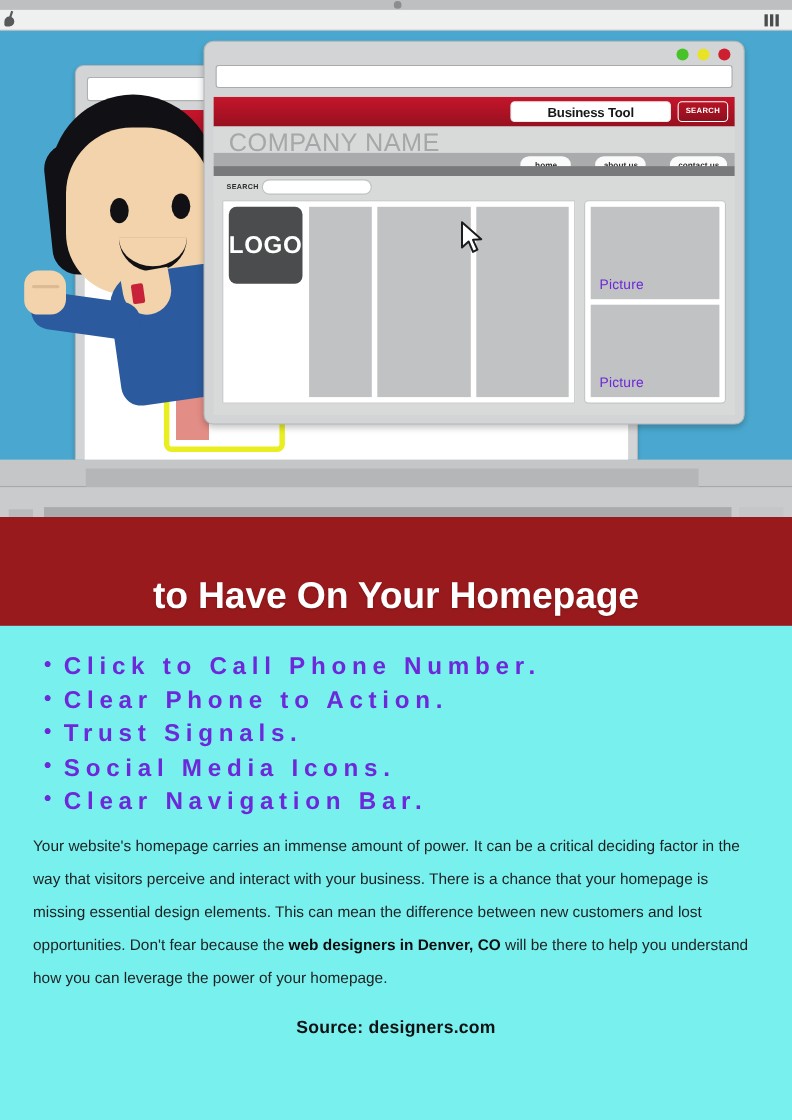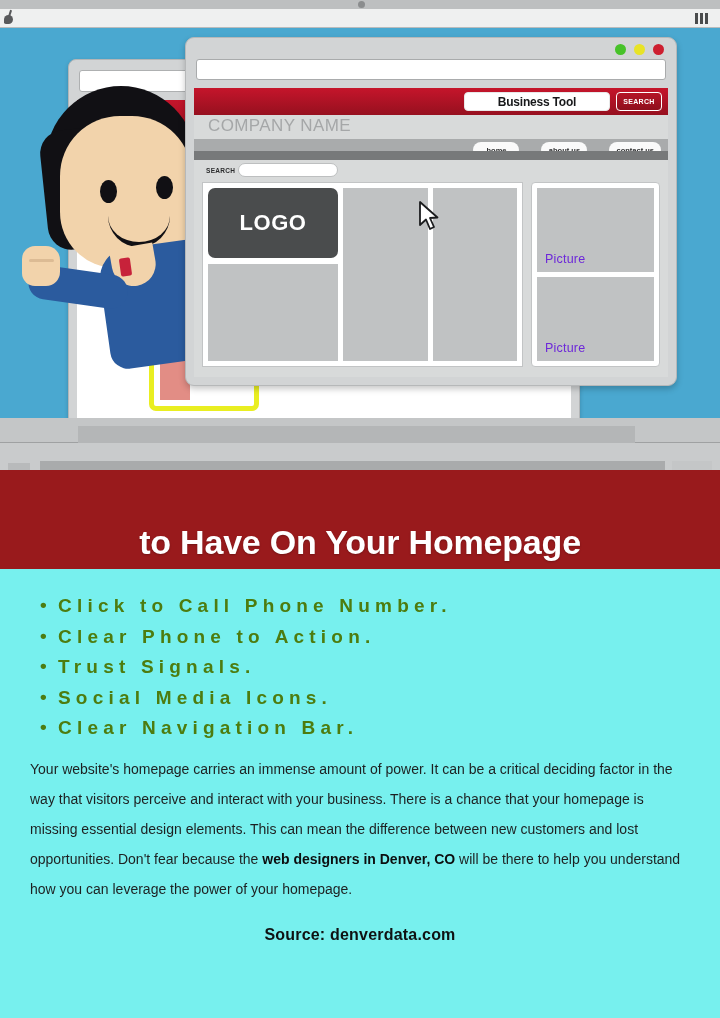--- a/index.html
+++ b/index.html
@@ -316,21 +316,21 @@
   }
   
   .wf-company {
     position: relative;
     height: 24px;
     background: #d8dada;
   }
   .wf-company span {
     position: absolute;
     left: 14px; top: 1px;
-    font-size: 17px;
+    font-size: 23px;
     color: #a5a7a8;
     letter-spacing: .4px;
     font-family: "Liberation Sans", sans-serif;
   }
   
   .wf-navbar {
     position: relative;
     height: 12px;
     background: #a9abac;
   }
@@ -395,21 +395,21 @@
     background: #ffffff;
     border: 1px solid #c2c4c5;
     box-sizing: border-box;
     padding: 5px;
     display: flex;
     gap: 5px;
   }
   .wf-col-a {
     flex: 0 0 130px;
     display: flex;
-    flex-direction: column;
+    flex-direction: row;
     gap: 6px;
   }
   .wf-logo {
     height: 70px;
     background: #4a4c4d;
     border-radius: 7px;
     display: flex;
     align-items: center;
     justify-content: center;
     color: #ffffff;
@@ -525,24 +525,24 @@
     background: #77f0ee;
     box-sizing: border-box;
   }
   .bullets {
     list-style: none;
     margin: 0;
     padding: 22px 0 0 40px;
   }
   .bullets li {
     position: relative;
-    font-size: 19px;
+    font-size: 22px;
     line-height: 30.5px;
     font-weight: bold;
-    color: #4d7c0f;
+    color: #6d28d9;
     letter-spacing: 5.2px;
     padding-left: 18px;
     white-space: nowrap;
   }
   .bullets li::before {
     content: "•";
     position: absolute;
     left: 0; top: -1px;
     font-size: 19px;
     letter-spacing: 0;
@@ -688,16 +688,16 @@
     <ul class="bullets">
       <li>Click to Call Phone Number.</li>
       <li>Clear Phone to Action.</li>
       <li>Trust Signals.</li>
       <li>Social Media Icons.</li>
       <li>Clear Navigation Bar.</li>
     </ul>
 
     <p class="para"><span>Your website's homepage carries an immense amount of power. It can be a critical deciding factor in the way that visitors perceive and interact with your business. There is a chance that your homepage is missing essential design elements. This can mean the difference between new customers and lost opportunities. Don't fear because the </span><b>web designers in Denver, CO</b><span> will be there to help you understand how you can leverage the power of your homepage.</span></p>
 
-    <div class="source">Source: denverdata.com</div>
+    <div class="source">Source: designers.com</div>
   </div>
 
 </div>
 
 </body></html>

